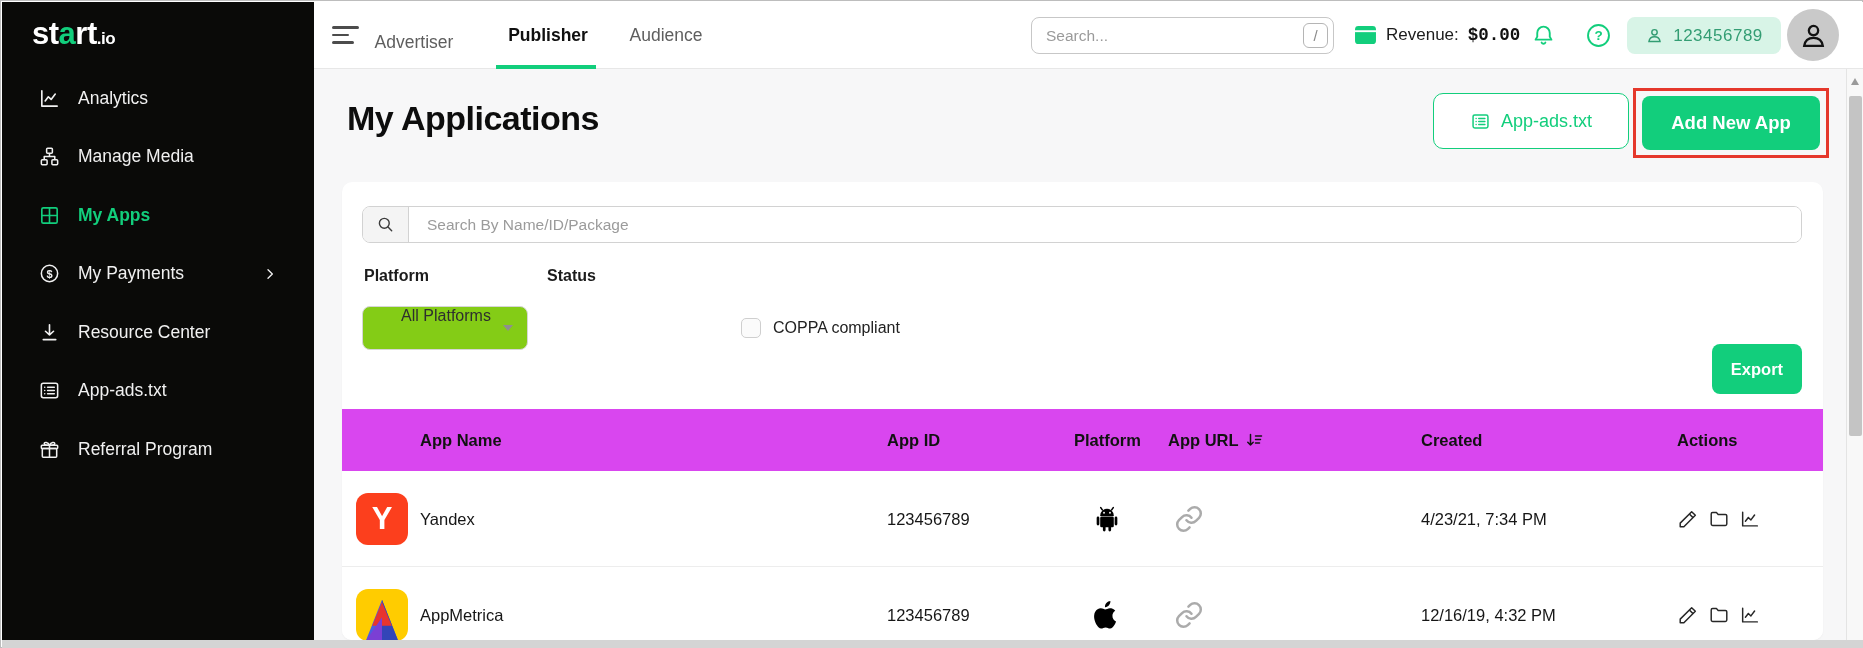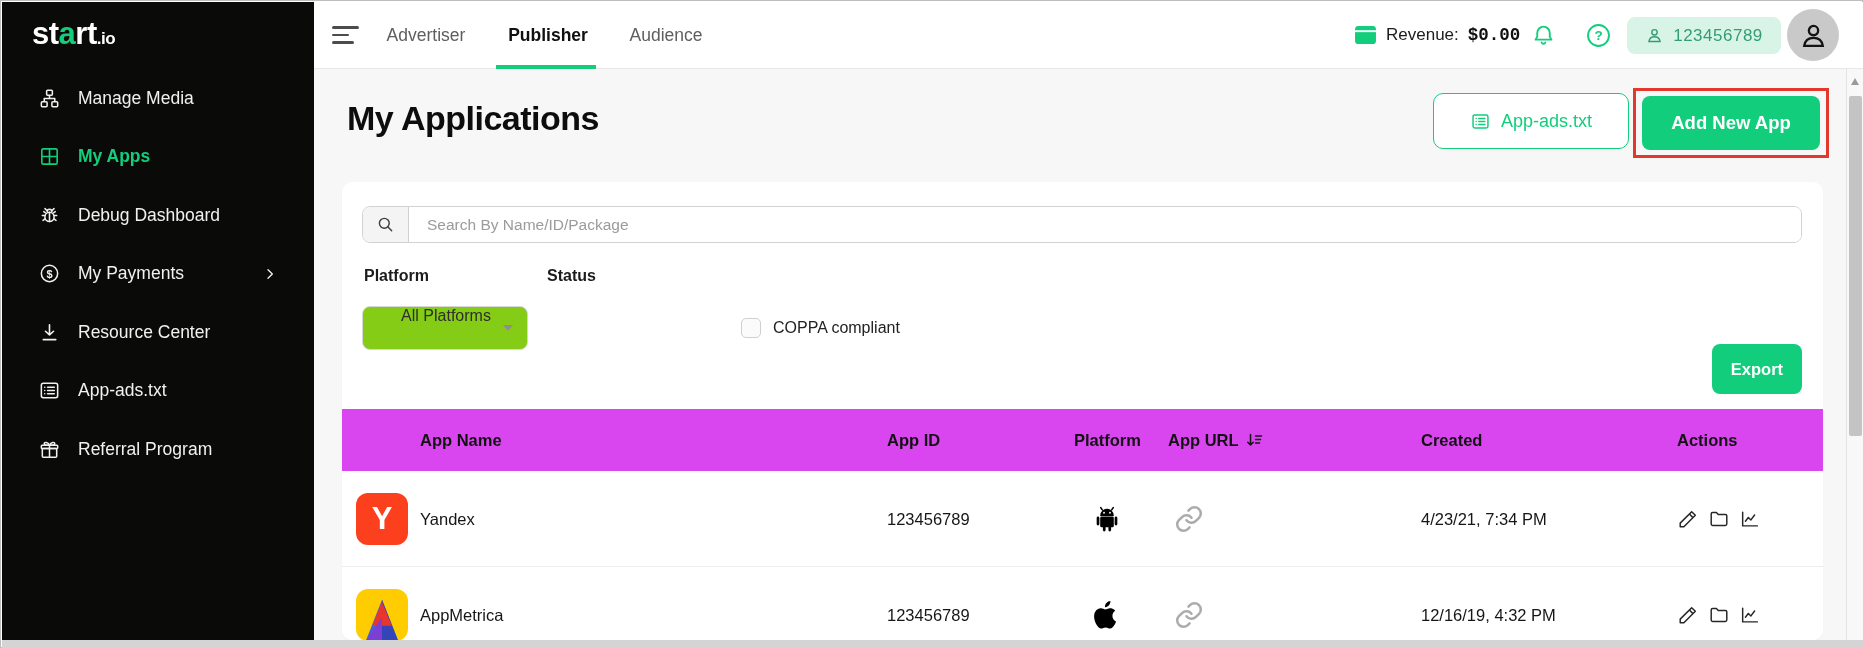--- a/index.html
+++ b/index.html
@@ -83,52 +83,49 @@
 </head>
 <body>
 
 <div class="screen">
 
   <aside class="sidebar">
     <div class="logo"><span>st</span><span class="accent">a</span><span>rt</span><span class="tld">.io</span></div>
     <nav class="nav">
       <div class="nav-item">
         <span class="nicon">
+            <svg viewBox="0 0 24 24" fill="none" stroke="#f1f1f1" stroke-width="1.7" stroke-linecap="round" stroke-linejoin="round">
+              <path d="M4 4v16h16"></path>
+              <path d="M7.5 14.5l3.3-4.3 2.9 2.8 4.3-5.6"></path>
+            </svg>
+          </span>
+        <span>Analytics</span>
+      </div>
+      <div class="nav-item">
+        <span class="nicon">
             <svg viewBox="0 0 24 24" fill="none" stroke="#f1f1f1" stroke-width="1.6" stroke-linejoin="round">
               <rect x="9" y="3.5" width="6" height="5" rx="1"></rect>
               <rect x="3.5" y="15.5" width="6" height="5" rx="1"></rect>
               <rect x="14.5" y="15.5" width="6" height="5" rx="1"></rect>
               <path d="M12 8.5V12M6.5 15.5V12h11v3.5"></path>
             </svg>
           </span>
         <span>Manage Media</span>
       </div>
       <div class="nav-item active">
         <span class="nicon">
             <svg viewBox="0 0 24 24" fill="none" stroke="#12ce7c" stroke-width="1.7" stroke-linejoin="round">
               <rect x="4" y="4" width="16" height="16" rx="1.5"></rect>
               <path d="M12 4v16M4 12h16"></path>
             </svg>
           </span>
         <span>My Apps</span>
       </div>
       <div class="nav-item">
         <span class="nicon">
-            <svg viewBox="0 0 24 24" fill="none" stroke="#f1f1f1" stroke-width="1.6" stroke-linecap="round">
-              <path d="M9.5 8a2.5 2.5 0 0 1 5 0"></path>
-              <path d="M9 6.5L7.3 4.8M15 6.5l1.7-1.7"></path>
-              <circle cx="12" cy="13.5" r="4.8"></circle>
-              <path d="M12 8.7v9.6"></path>
-              <path d="M7.2 12H4.5M7.4 15.5l-2.2 1.6M16.8 12h2.7M16.6 15.5l2.2 1.6M7.8 9.2L6 8M16.2 9.2L18 8"></path>
-            </svg>
-          </span>
-        <span>Debug Dashboard</span>
-      </div>
-      <div class="nav-item">
-        <span class="nicon">
             <svg viewBox="0 0 24 24" fill="none" stroke="#f1f1f1" stroke-width="1.6">
               <circle cx="12" cy="12" r="8.5"></circle>
               <text x="12" y="16.2" text-anchor="middle" font-size="11.5" font-weight="700" fill="#f1f1f1" stroke="none" font-family="Liberation Sans, sans-serif">$</text>
             </svg>
           </span>
         <span>My Payments</span>
         <span class="nav-chevron"><svg viewBox="0 0 24 24" fill="none" stroke="#f1f1f1" stroke-width="2" stroke-linecap="round" stroke-linejoin="round">
               <path d="M9 5.5l6.5 6.5L9 18.5"></path>
             </svg></span>
       </div>
@@ -163,25 +160,29 @@
       </div>
     </nav>
   </aside>
 
   <header class="topbar">
     <div class="hamburger">
         <i></i>
         <i></i>
         <i></i>
       </div>
-    <div class="tab" style="left:112px;">Advertiser</div>
+    <div class="tab" style="left:100px;margin-top:7px;">Advertiser</div>
     <div class="tab active" style="left:234px;">Publisher</div>
     <div class="tab" style="left:352px;">Audience</div>
     <div class="tab-underline"></div>
 
+    <div class="tb-search">
+      <input type="text" placeholder="Search..." style="">
+      <span class="slash-badge">/</span>
+    </div>
 
     <div class="revenue">
       <svg width="23" height="20" viewBox="0 0 24 21">
           <rect x="1" y="1" width="22" height="19" rx="3.5" fill="#12ce7c"></rect>
           <rect x="1" y="5.5" width="22" height="2" fill="#fff"></rect>
         </svg>
       <span class="lbl">Revenue:</span>
       <span class="val">$0.00</span>
     </div>
 

